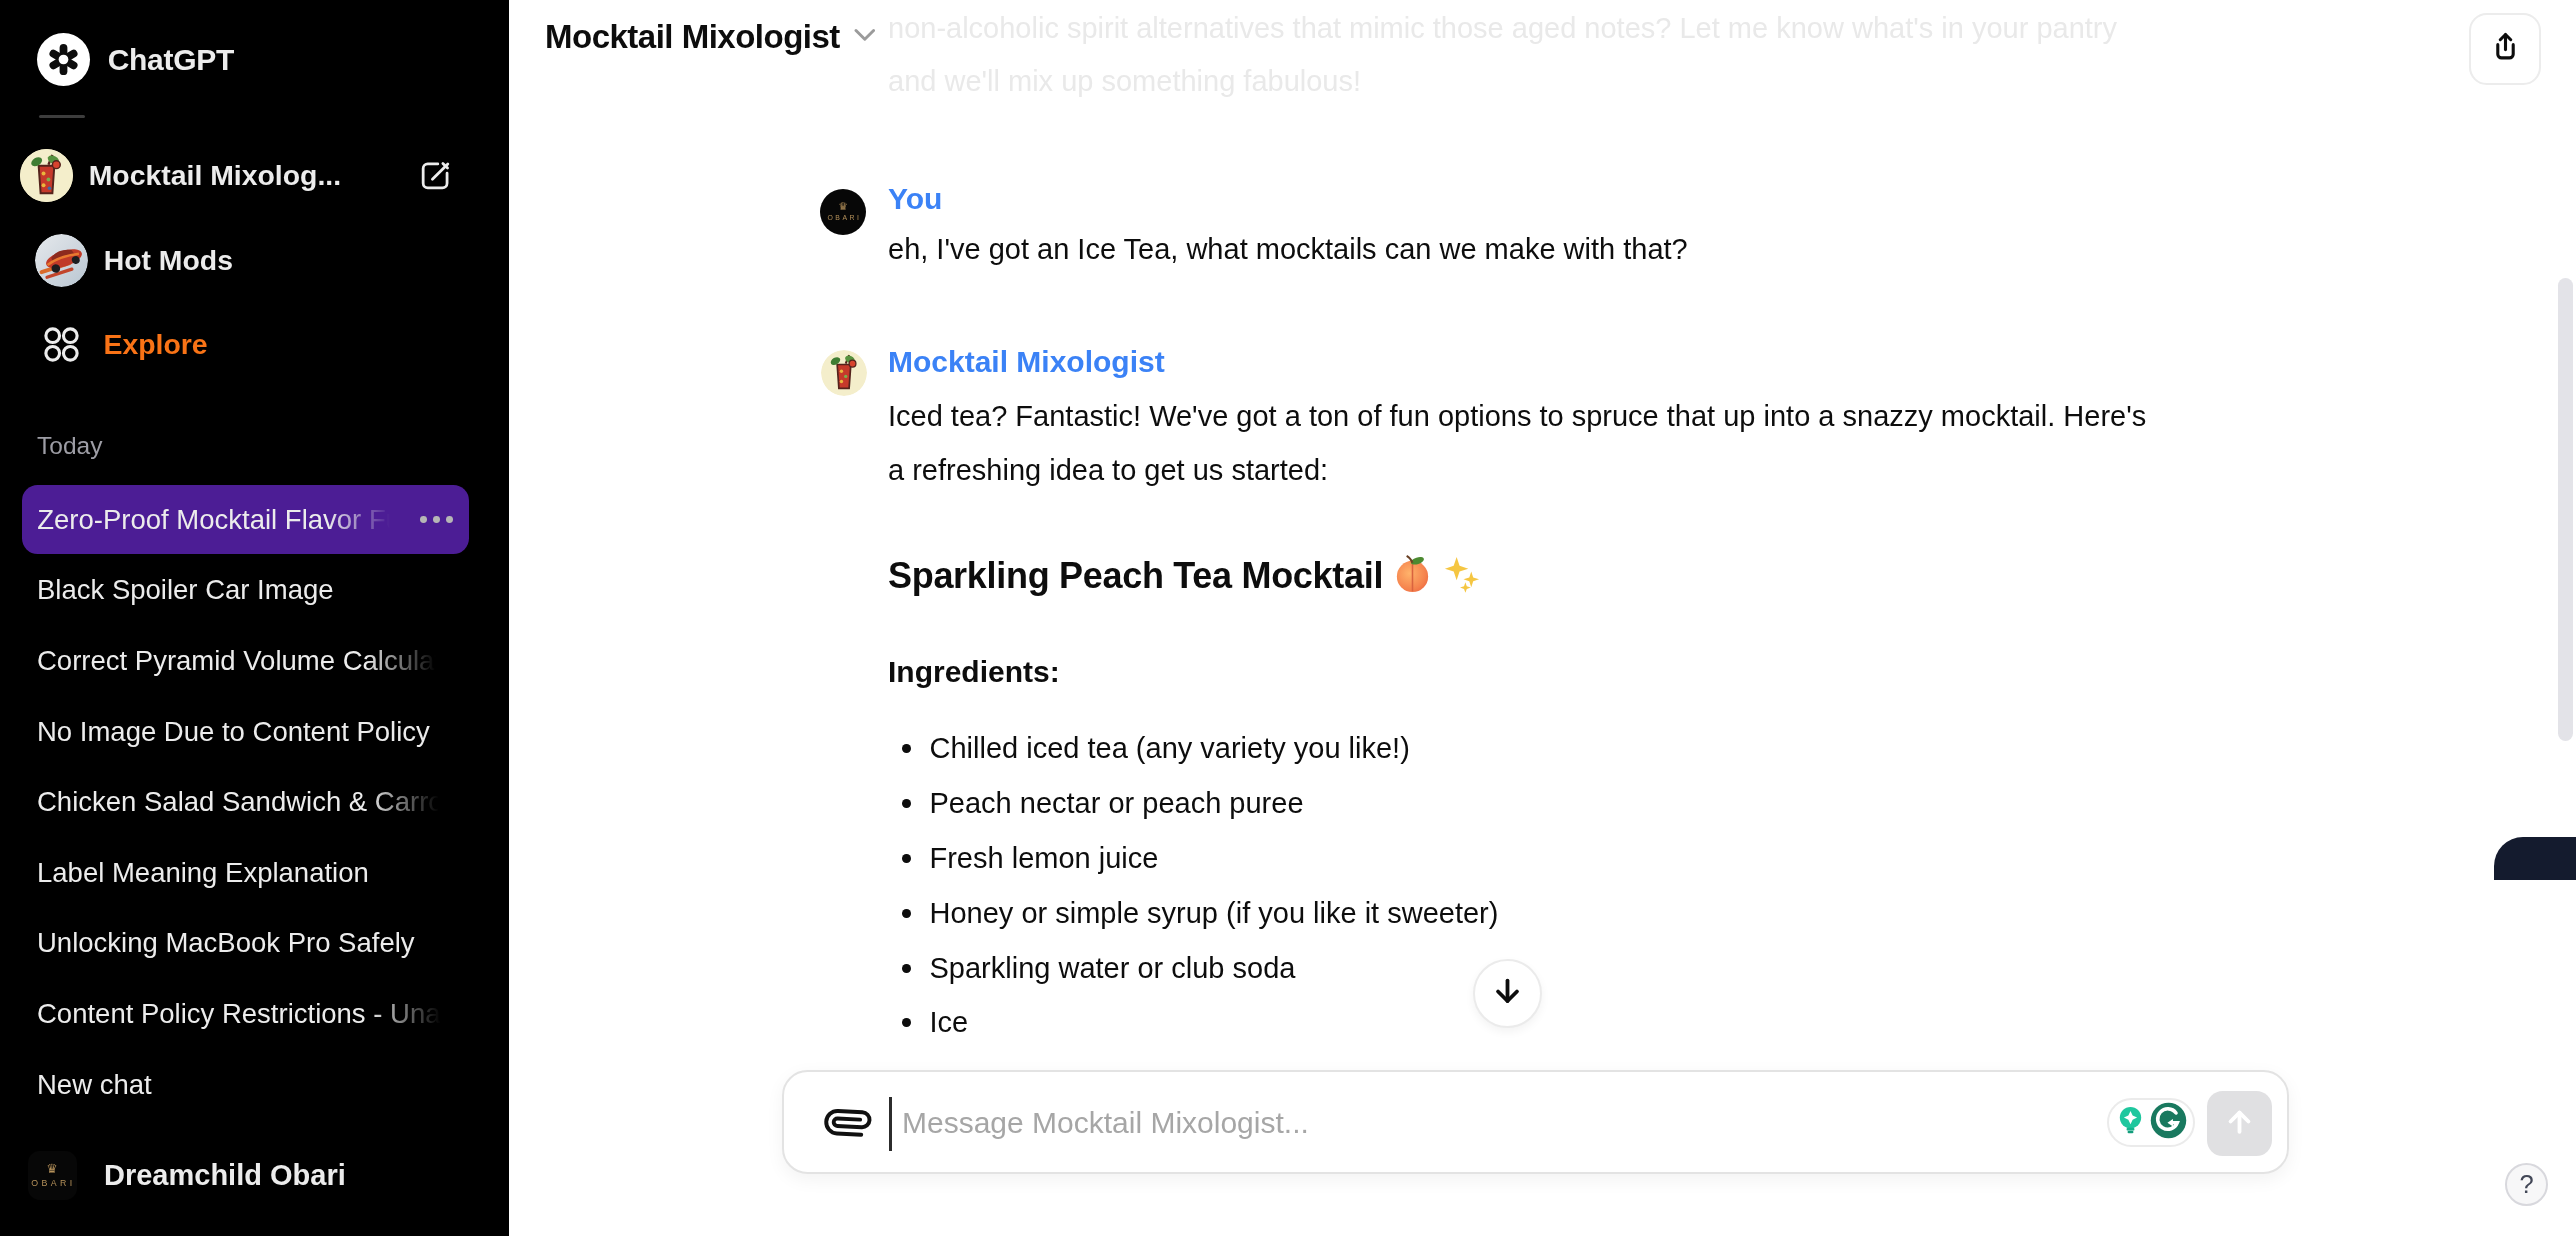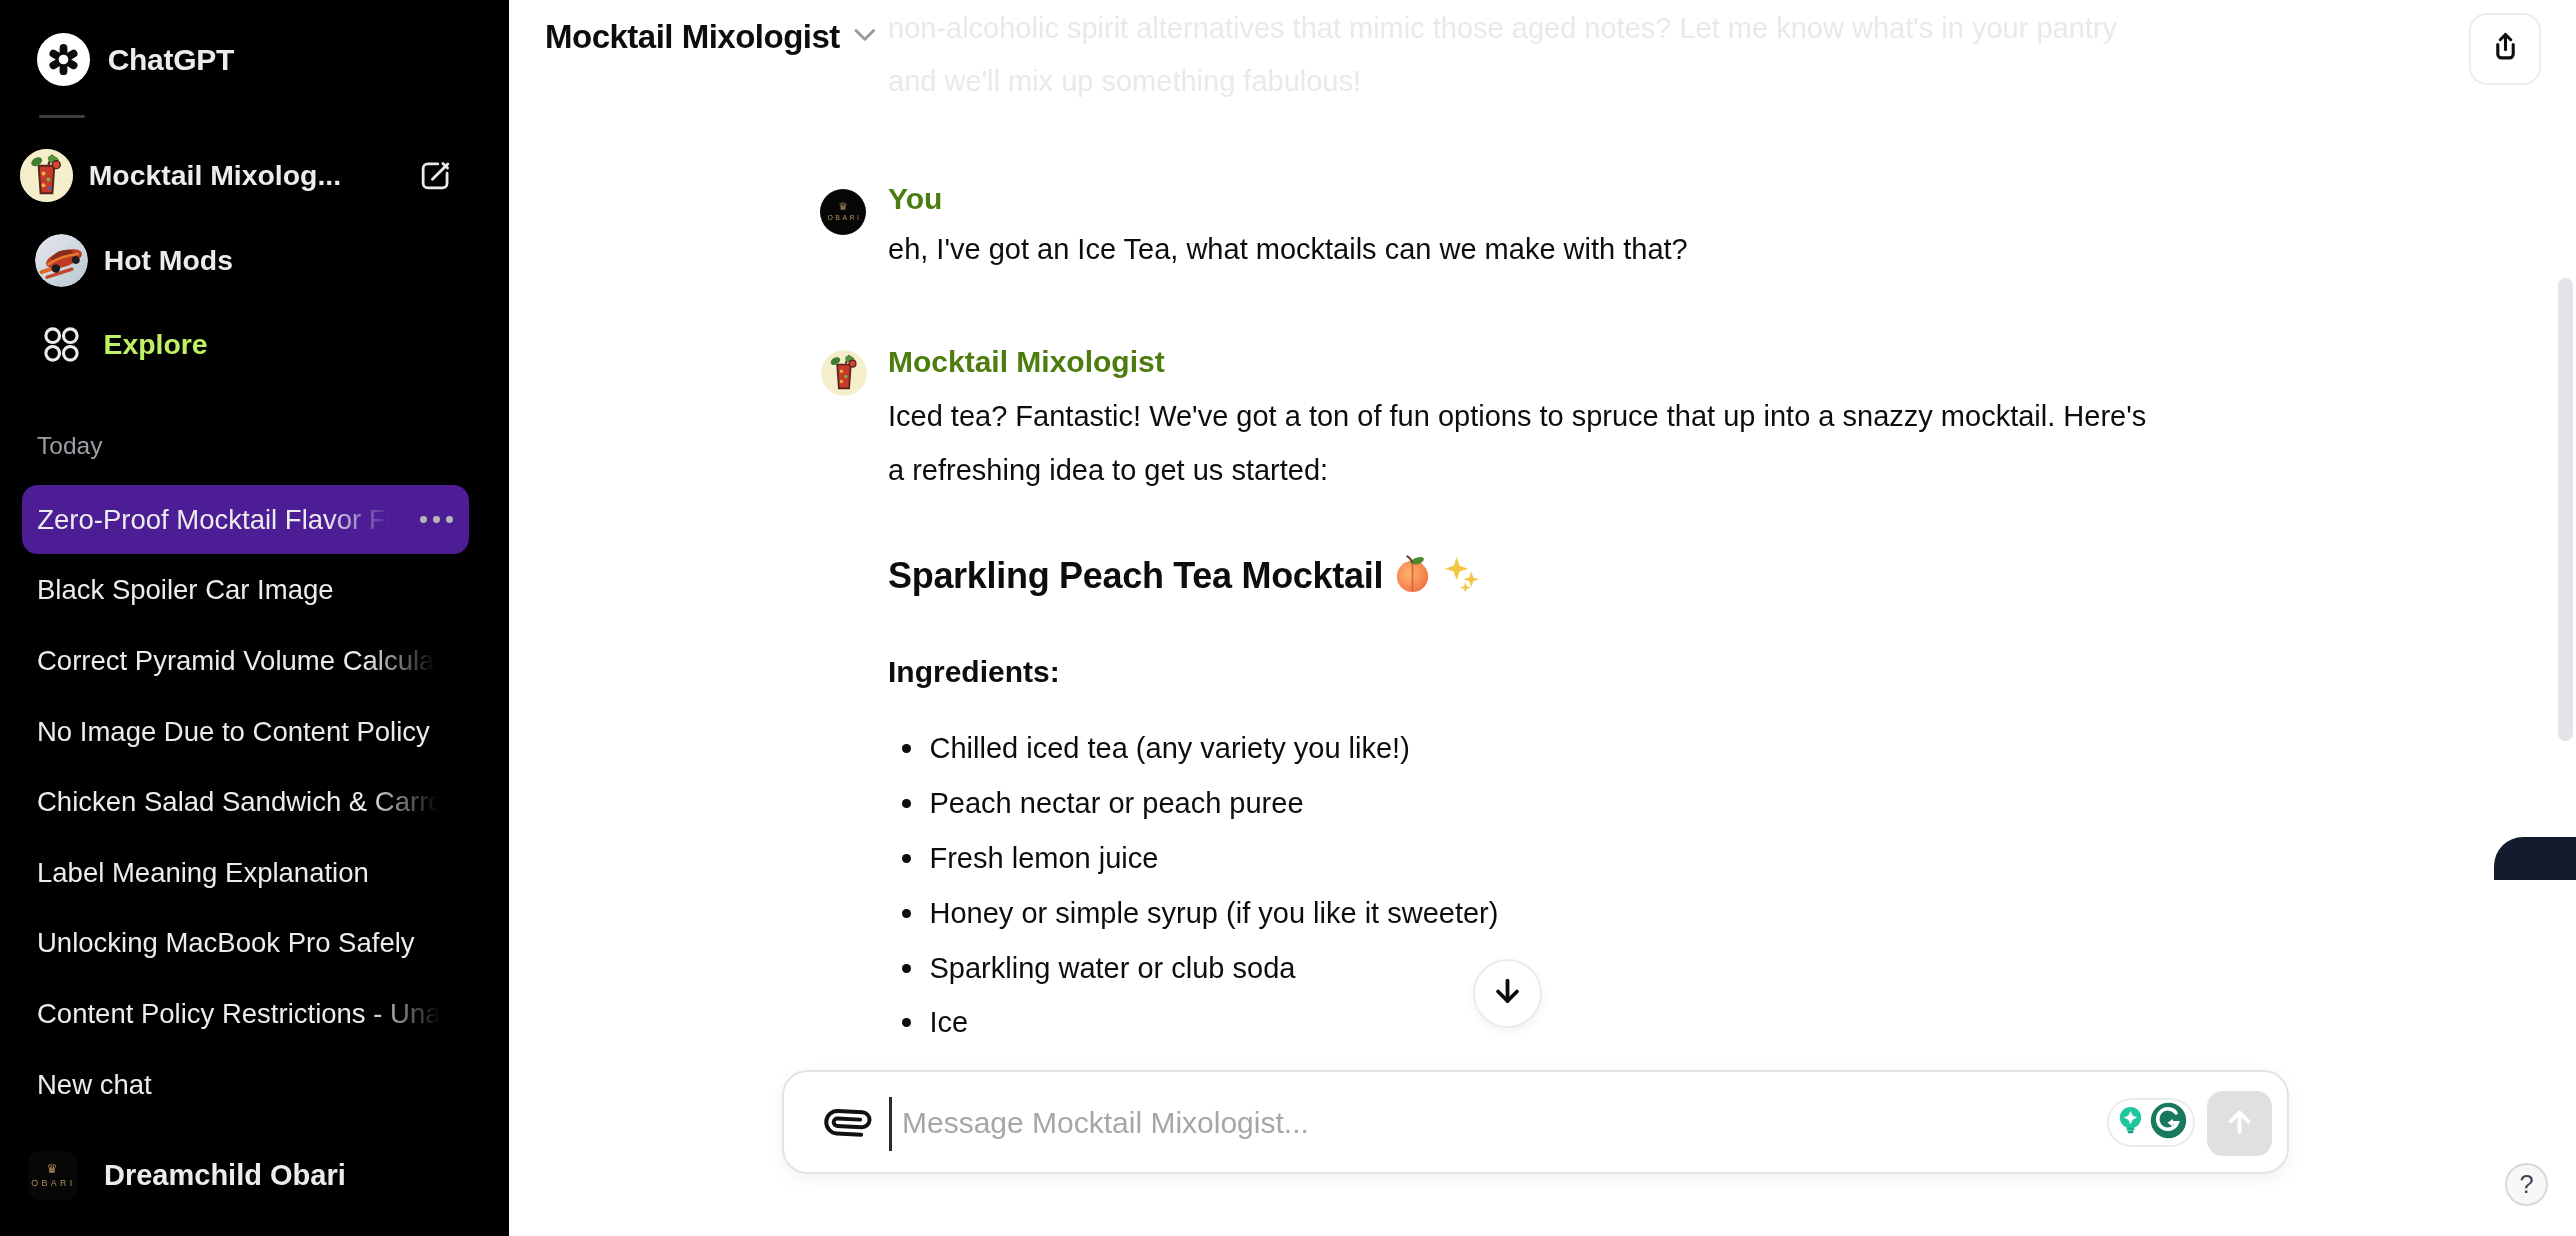--- a/index.html
+++ b/index.html
@@ -13,21 +13,21 @@
   .openai-badge{width:53px;height:53px;border-radius:50%;background:#fff;display:flex;align-items:center;justify-content:center;flex:0 0 auto;}
   .brand-label{margin-left:17.7px;font-size:30px;font-weight:bold;color:#ececec;letter-spacing:-0.3px;}
   .side-divider{position:absolute;left:39px;top:115px;width:46px;height:2.9px;background:#3d3d3d;border-radius:2px;}
 
   .gpt-row{position:absolute;left:0;width:509px;height:77px;display:flex;align-items:center;padding-left:35px;cursor:pointer;}
   .gpt-avatar{width:53px;height:53px;border-radius:50%;overflow:hidden;flex:0 0 auto;}
   .gpt-label{margin-left:15.7px;font-size:28.4px;font-weight:bold;color:#ececec;white-space:nowrap;}
   .compose-btn{position:absolute;left:417px;top:19.6px;width:37px;height:37px;cursor:pointer;}
 
   .explore-icon{width:41px;height:41px;margin-left:5.9px;flex:0 0 auto;}
-  .explore-label{margin-left:21.6px;font-size:28.4px;font-weight:bold;color:#bef264;}
+  .explore-label{margin-left:21.6px;font-size:28.4px;font-weight:bold;color:#f97316;}
 
   .section-label{position:absolute;left:37px;top:432px;font-size:24.5px;color:#9d9da5;}
 
   .hist{position:absolute;left:37px;width:416px;height:71px;line-height:71px;font-size:27.5px;color:#ececec;
         white-space:nowrap;overflow:hidden;cursor:pointer;}
   .hist.active{left:21.6px;top:485px;width:447px;height:69px;line-height:69px;background:#4c1d95;border-radius:15.7px;padding:0 51px 0 15.7px;}
   .fade-label{display:inline-block;max-width:100%;
         -webkit-mask-image:linear-gradient(90deg,#000 80%,transparent 97%);
         mask-image:linear-gradient(90deg,#000 80%,transparent 97%);}
   .hist-menu{position:absolute;right:15.7px;top:0;height:69px;display:flex;align-items:center;gap:5.9px;cursor:pointer;}
@@ -48,21 +48,21 @@
   .scrolled-line{position:absolute;left:379px;font-size:29px;color:#e9e9e9;white-space:nowrap;}
   #scrolled-1{top:11.8px;}
   #scrolled-2{top:65px;}
 
   .page-title-wrap{position:absolute;left:36px;top:17.7px;display:flex;align-items:center;gap:13.7px;cursor:pointer;}
   .page-title{font-size:33px;font-weight:bold;letter-spacing:-0.5px;color:#0d0d0d;}
   .share-btn{position:absolute;left:1960px;top:12.8px;width:72px;height:72px;border:2px solid #ececec;border-radius:17.7px;
              background:#fff;display:flex;align-items:center;justify-content:center;cursor:pointer;}
 
   .msg-avatar{position:absolute;width:46px;height:46px;border-radius:50%;overflow:hidden;}
-  .author{position:absolute;left:379px;font-size:30px;font-weight:bold;color:#4d7c0f;}
+  .author{position:absolute;left:379px;font-size:30px;font-weight:bold;color:#3b82f6;}
   .body-line{position:absolute;left:379px;font-size:29px;color:#0d0d0d;white-space:nowrap;}
 
   .recipe-h3{position:absolute;left:379px;top:552px;display:flex;align-items:center;gap:7.8px;}
   .recipe-h3 .txt{font-size:36px;font-weight:bold;letter-spacing:-0.3px;}
   .sub-h4{position:absolute;left:379px;top:640px;font-size:30px;font-weight:bold;margin-top:15px;}
 
   .ingredient{position:absolute;left:393px;font-size:29px;color:#0d0d0d;white-space:nowrap;padding-left:27.5px;}
   .ingredient::before{content:"";position:absolute;left:0;top:11.8px;width:8.8px;height:8.8px;border-radius:50%;background:#0d0d0d;}
 
   .scroll-down-btn{position:absolute;left:964px;top:959px;width:69px;height:69px;border-radius:50%;background:#fff;

